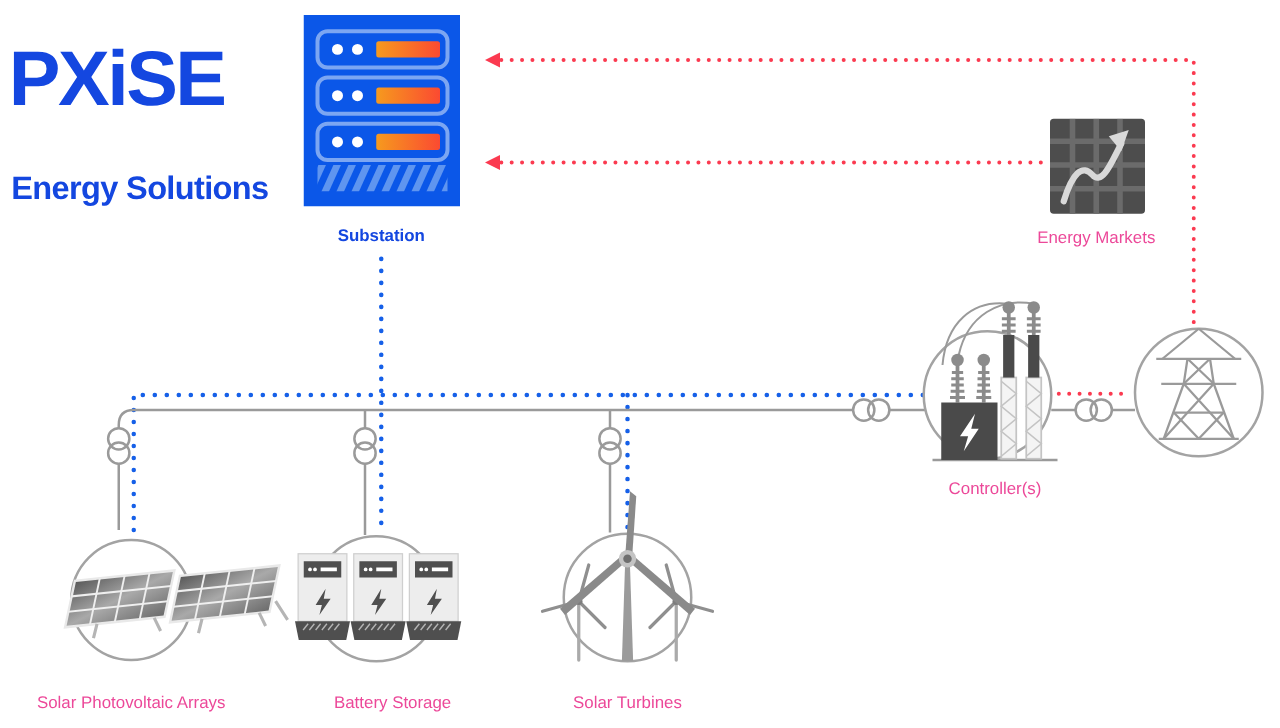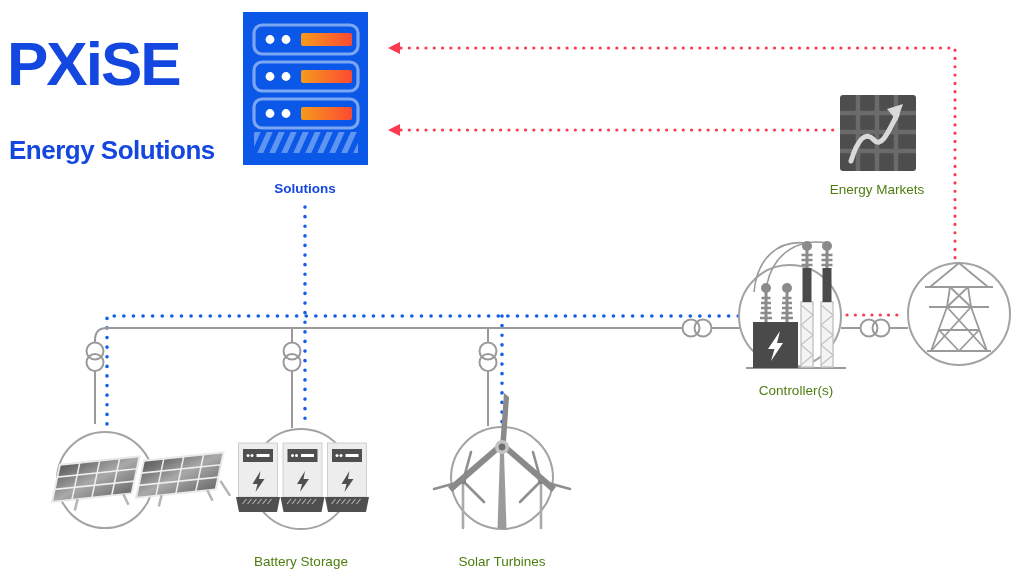--- a/index.html
+++ b/index.html
@@ -1,21 +1,21 @@
 <!DOCTYPE html>
 <html><head>
 <meta charset="utf-8">
 <style>
   html,body{margin:0;padding:0;background:#fff;}
   #stage{
     position:relative;width:1024px;height:582px;background:#ffffff;overflow:hidden;
     font-family:"Liberation Sans", sans-serif;
   }
   #diagram-svg{position:absolute;left:0;top:0;}
-  .lbl{position:absolute;text-align:center;color:#4d7c0f;font-size:13.5px;line-height:1.28;}
+  .lbl{position:absolute;text-align:center;color:#ec4899;font-size:13.5px;line-height:1.28;}
   .lbl.blue{color:#1447e0;font-weight:bold;}
   #logo-title{
     position:absolute;left:7px;top:33px;color:#1447e0;font-weight:bold;
     font-size:62px;letter-spacing:-2px;line-height:1;
   }
   #logo-subtitle{
     position:absolute;left:9px;top:105px;color:#1447e0;font-weight:bold;
     font-size:26px;letter-spacing:-0.5px;line-height:1;margin-top:32px;
   }
 </style>
@@ -305,18 +305,19 @@
       <path d="M947 307 L987 351 M971 307 L931 351"></path>
       <path d="M939 330 H979"></path>
       <path d="M939 330 L959 351 M979 330 L959 351"></path>
       <path d="M927 351 H991"></path>
     </g>
   </svg>
 
   <div id="logo-title">PXiSE</div>
   <div id="logo-subtitle">Energy Solutions</div>
 
-  <div class="lbl blue" style="left:245px;top:180px;width:120px;">Solutions</div>
+  <div class="lbl blue" style="left:245px;top:180px;width:120px;">Substation</div>
   <div class="lbl" style="left:817px;top:181px;width:120px;">Energy Markets</div>
   <div class="lbl" style="left:736px;top:382px;width:120px;">Controller(s)</div>
-  <div class="lbl" style="left:241px;top:553px;width:120px;">Battery Storage</div>
+  <div class="lbl" style="left:15px;top:553px;width:180px;">Solar Photovoltaic Arrays</div>
+  <div class="lbl" style="left:241px;top:553px;width:120px;text-align:right;">Battery Storage</div>
   <div class="lbl" style="left:442px;top:553px;width:120px;">Solar Turbines</div>
 </div>
 
 </body></html>

